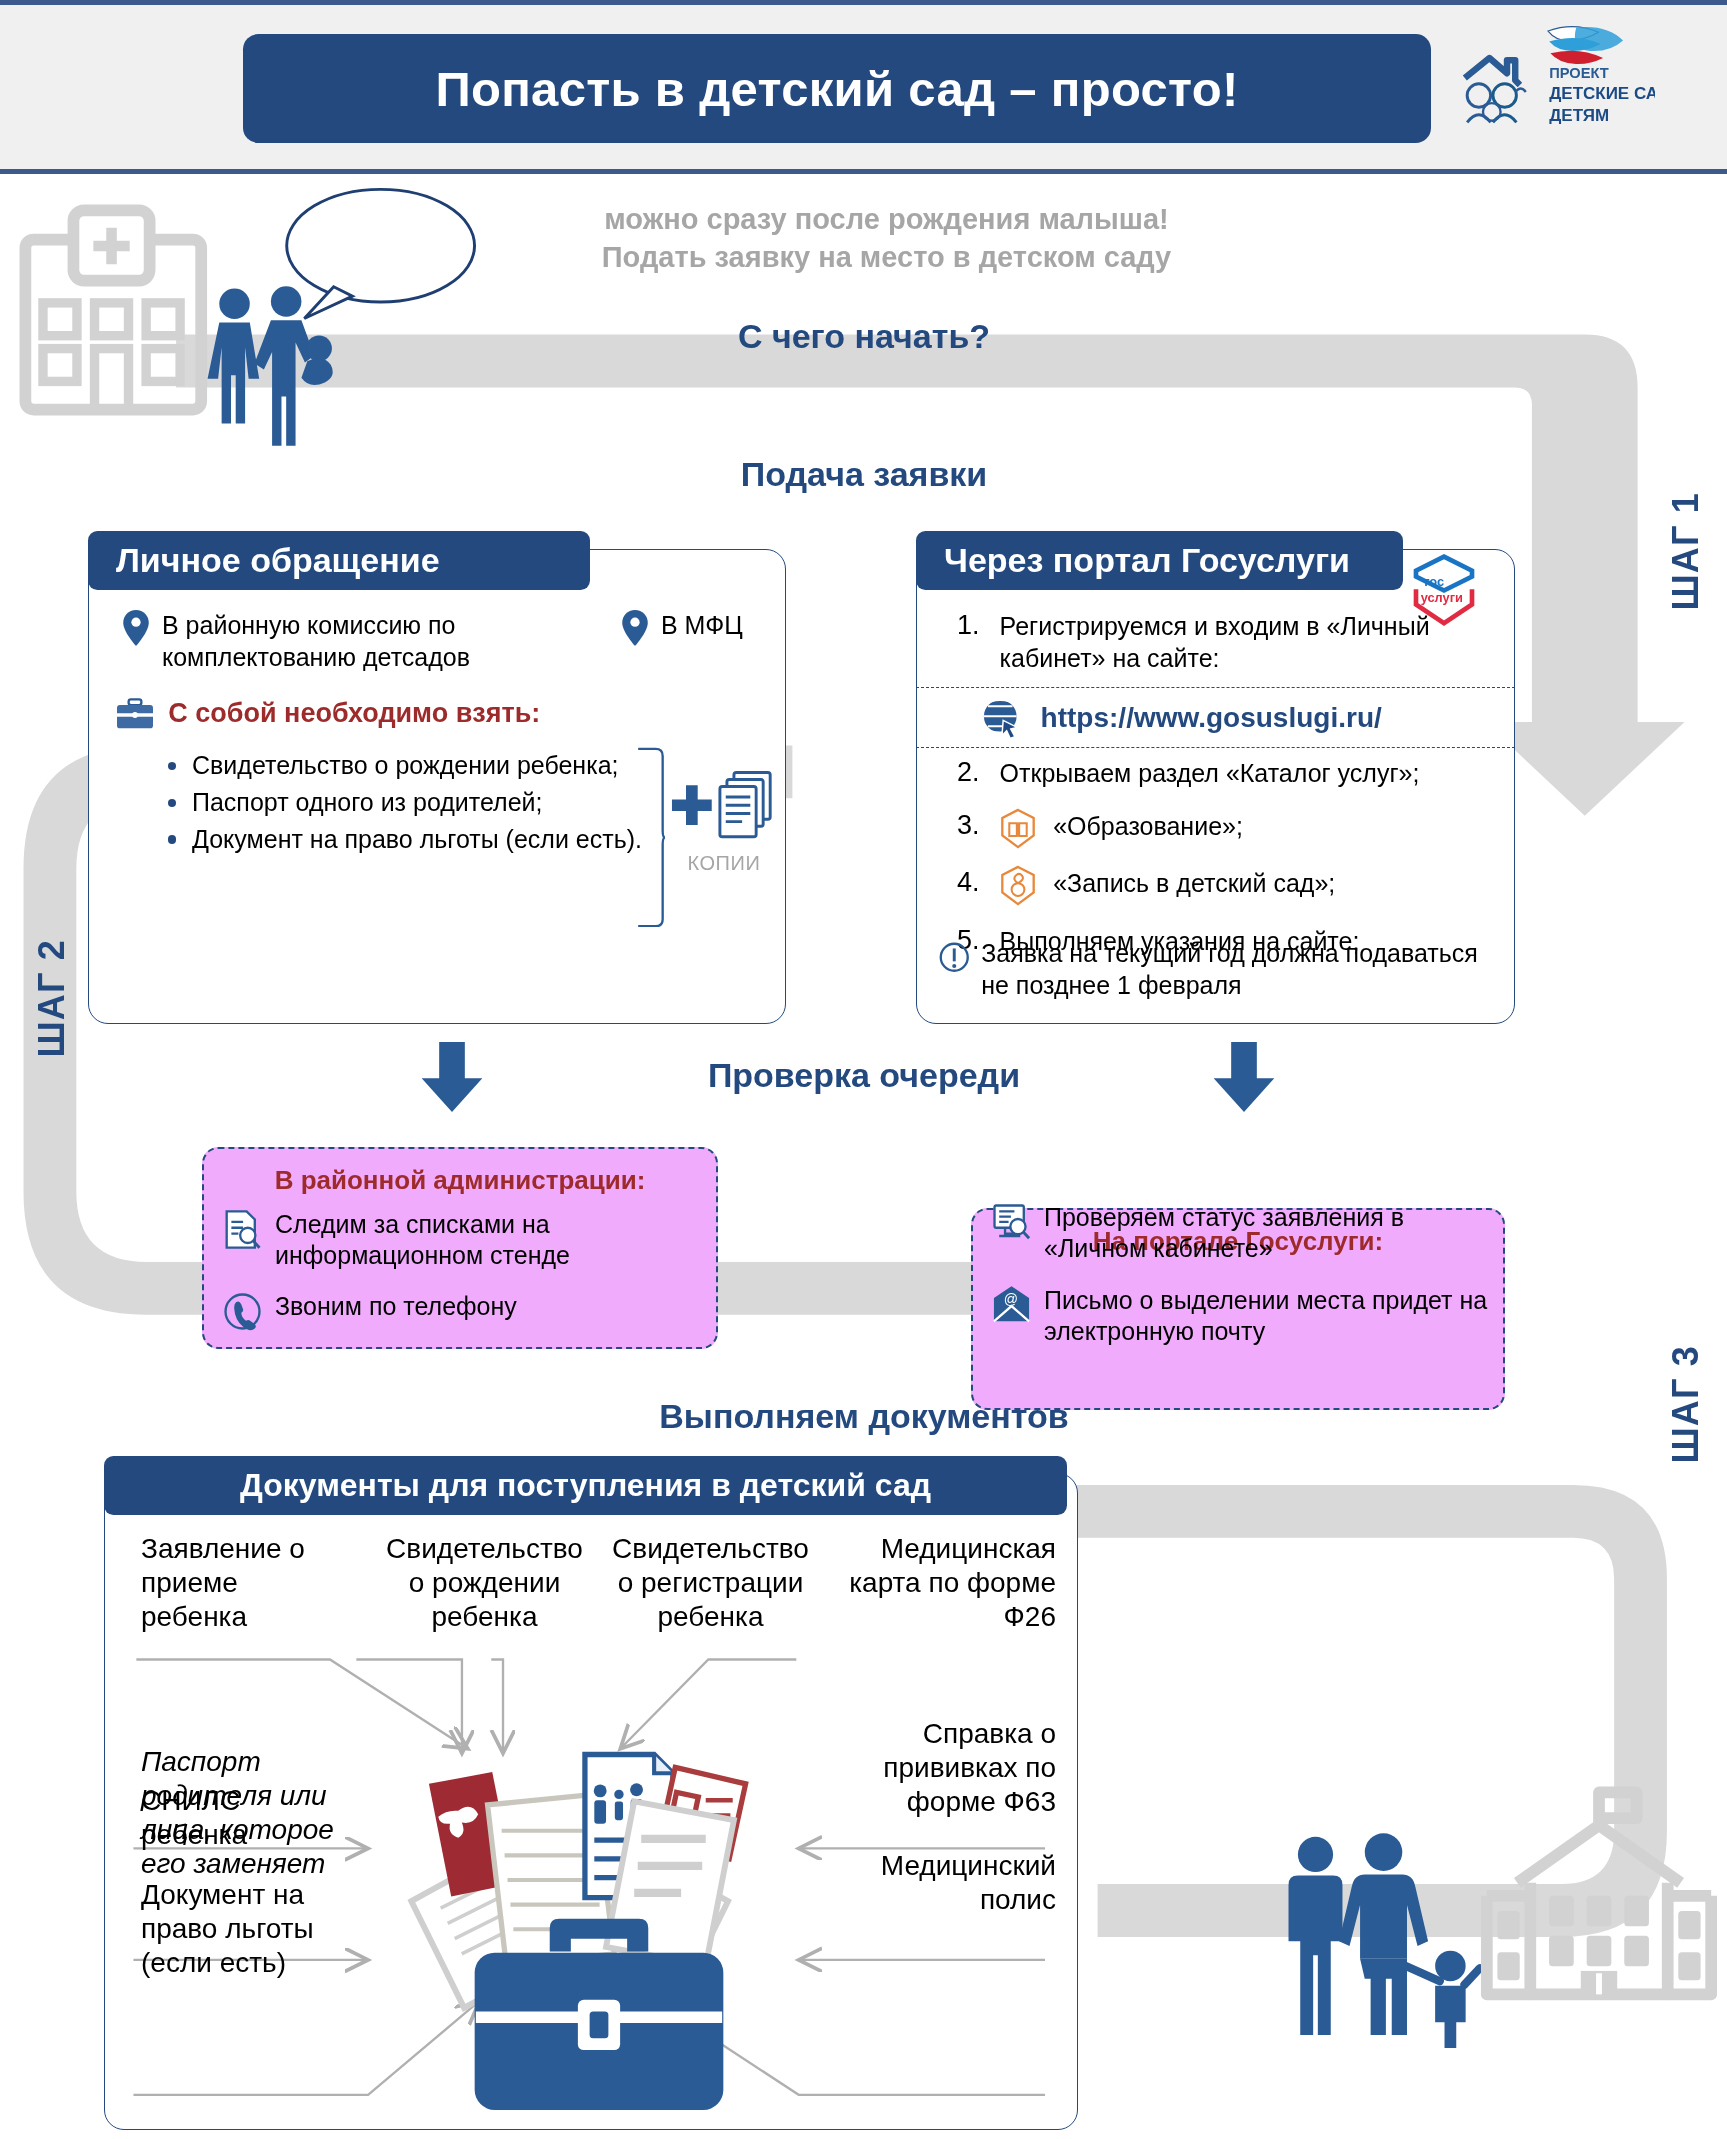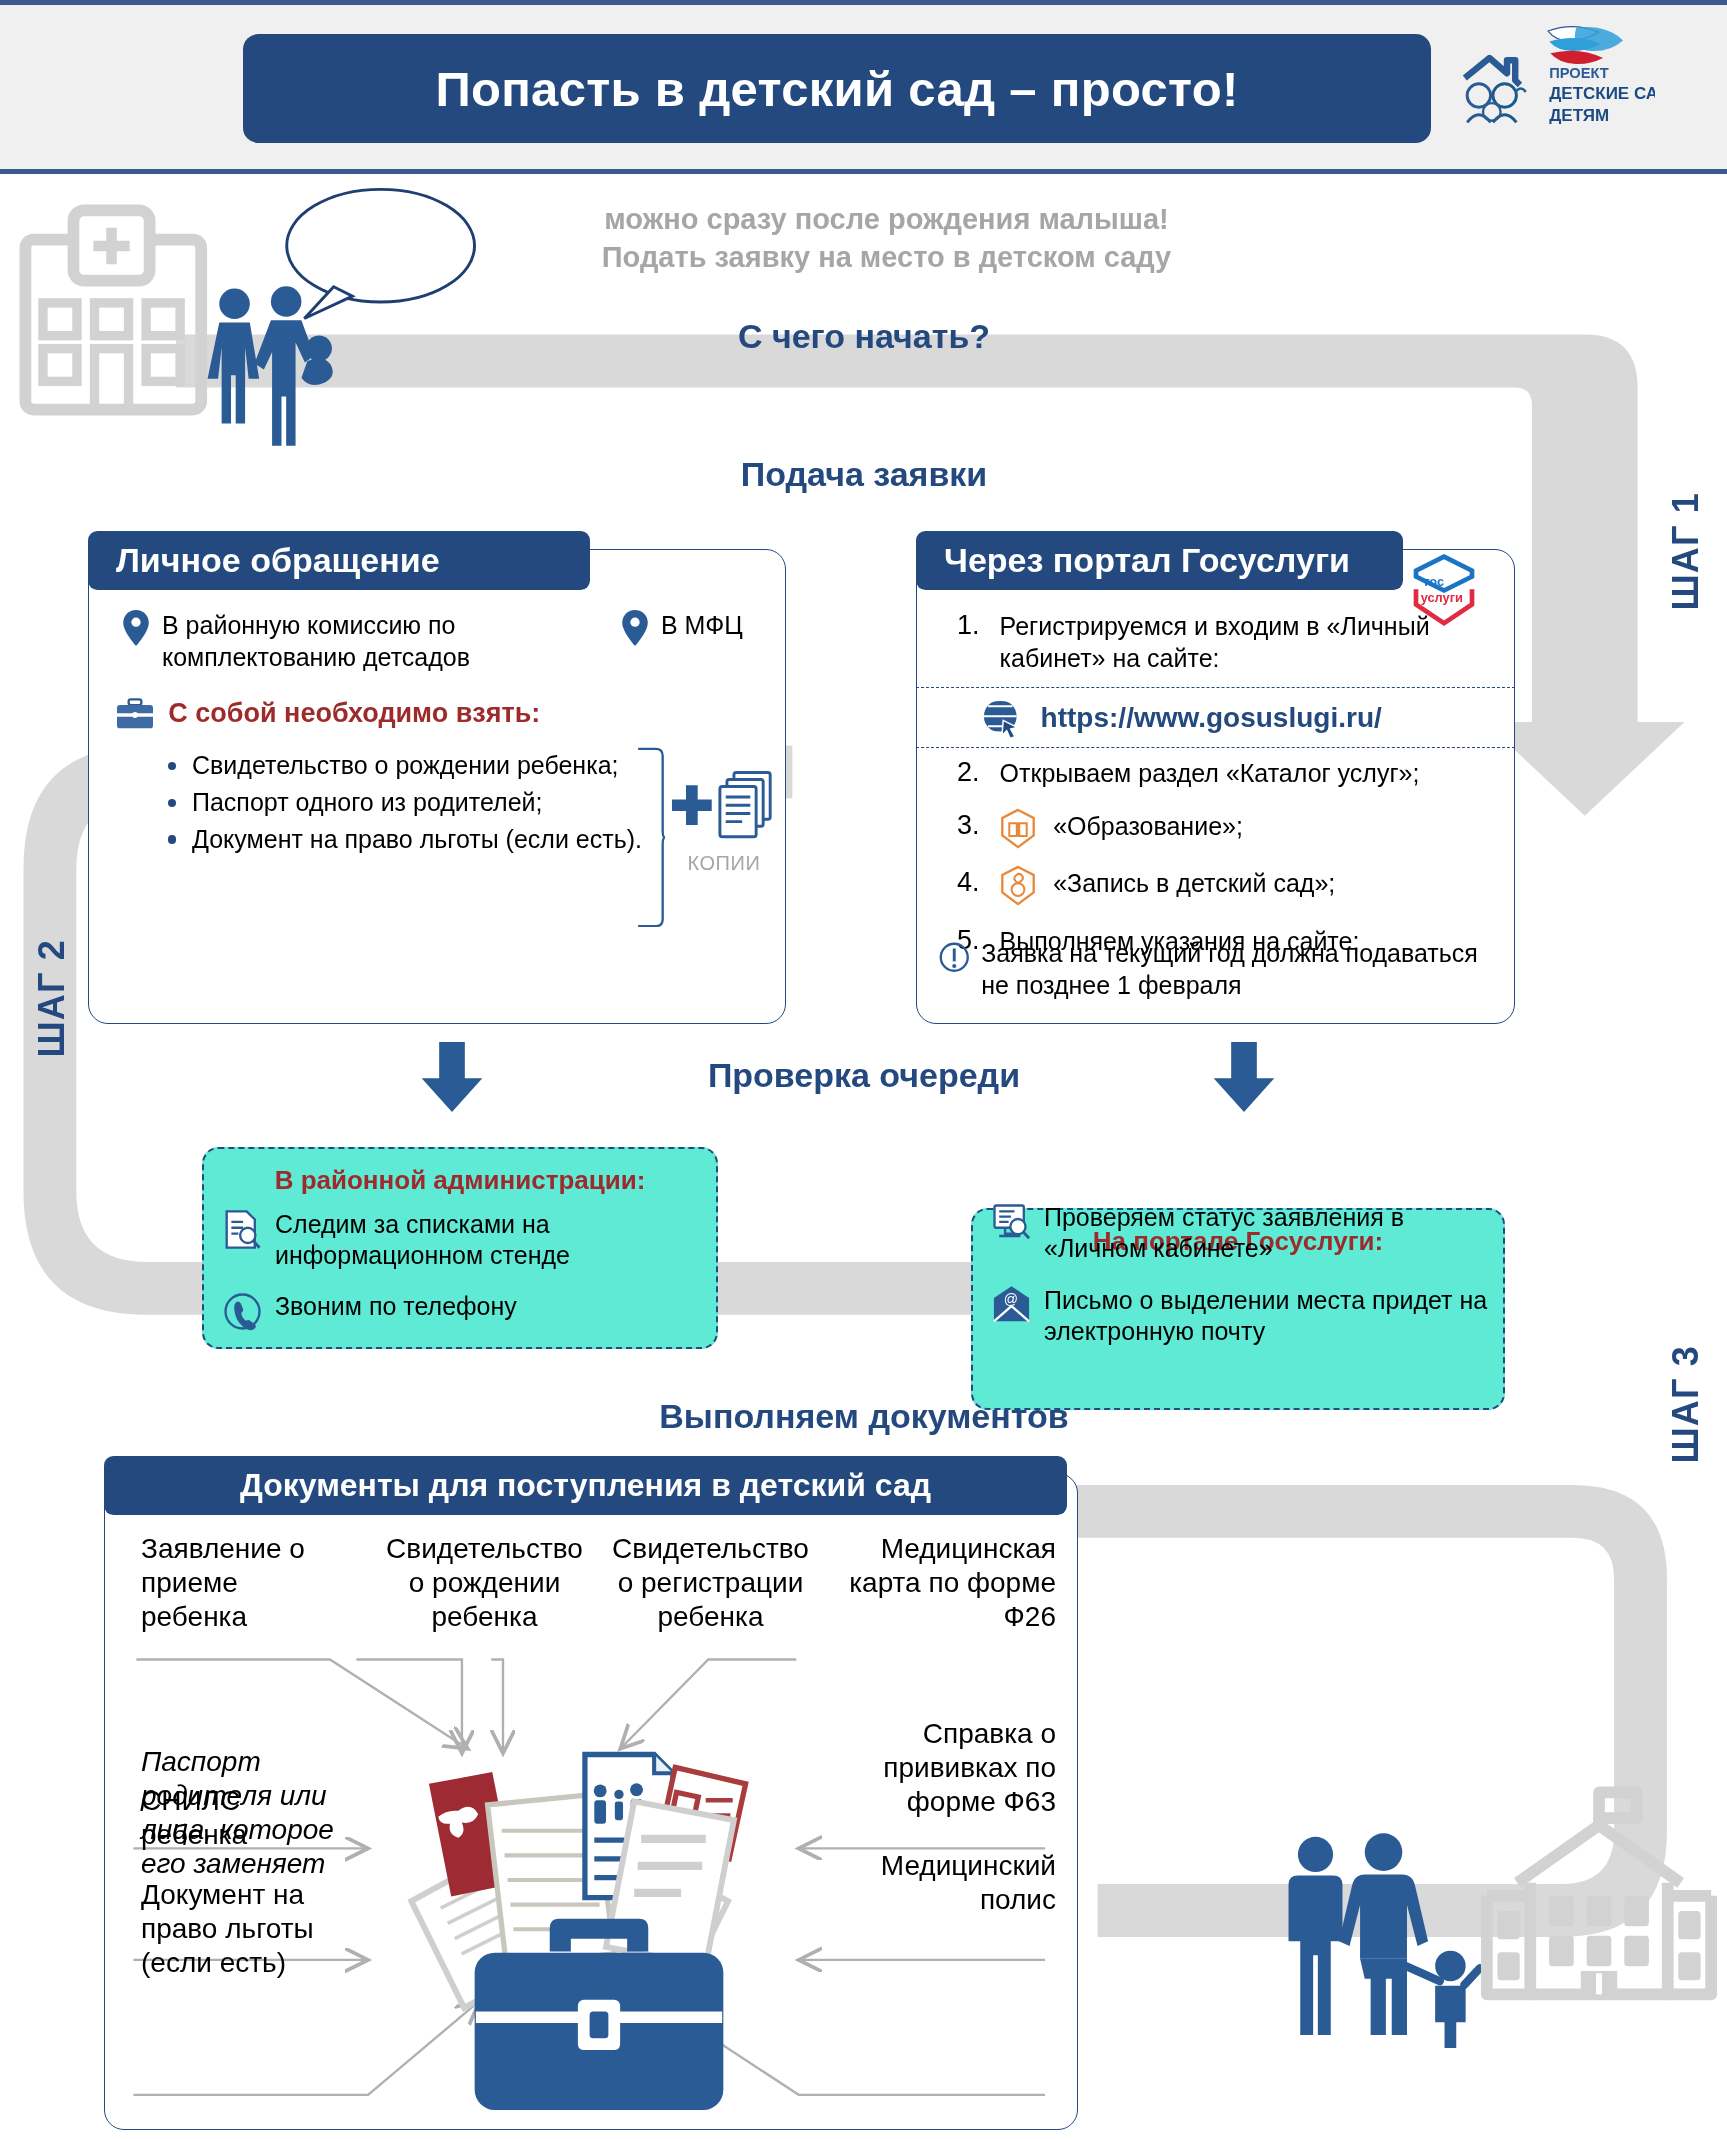--- a/index.html
+++ b/index.html
@@ -128,21 +128,21 @@
 
   .gosuslugi-badge{ position:absolute; left:1409px; top:553px; width:70px; height:75px; }
 
   
   .down-arrow{ position:absolute; width:70px; height:70px; }
   #arr-left{ left:417px;  top:1042px; }
   #arr-right{ left:1209px; top:1042px; }
 
   
   .dbox{
-    position:absolute; border:2.3px dashed #23497f; border-radius:16.4px; background:#5eead4;
+    position:absolute; border:2.3px dashed #23497f; border-radius:16.4px; background:#f0abfc;
   }
   #dbox-left{ left:202px;  top:1147px; width:516px;  height:202px; }
   #dbox-right{ left:971px; top:1208px; width:534px;  height:202px; }
 
   .dbox-title{
     position:absolute; width:100%; text-align:center; top:16.4px;
     font-size:26px; font-weight:bold; color:#9e2b2b; white-space:nowrap;
   }
   .dbox-row{ position:absolute; display:flex; gap:13px; align-items:flex-start; }
   .dbox-ico{ width:39px; height:41px; flex:none; }

